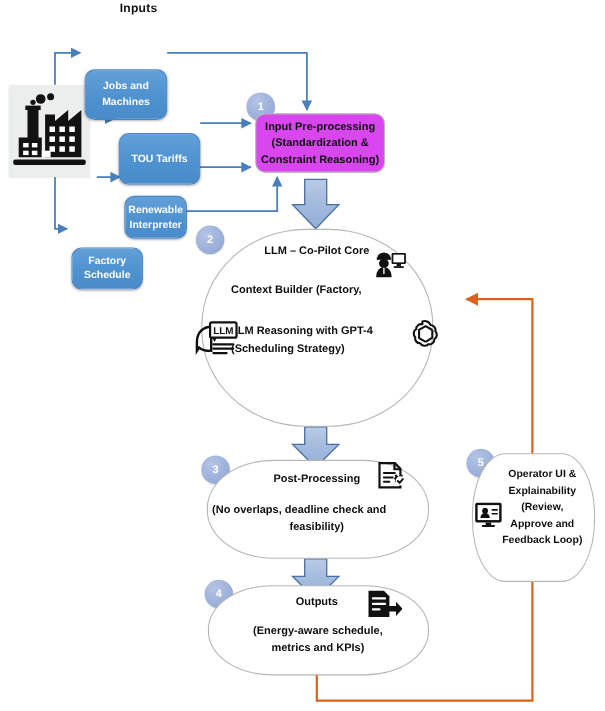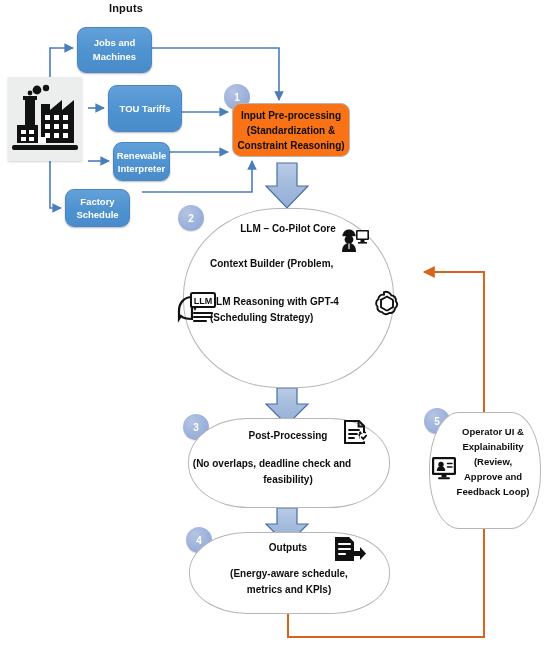--- a/index.html
+++ b/index.html
@@ -14,31 +14,32 @@
     letter-spacing:.2px;
   }
 
   
   .inbox{
     background:linear-gradient(180deg,#63a0d8 0%,#4e92d0 55%,#4a8cc9 100%);
     border:1px solid #4a86c5;border-radius:9px;
     color:#ffffff;font-size:9.5px;font-weight:bold;line-height:14px;
     box-shadow:0 1px 2px rgba(0,0,0,.28);
     padding:2px 4px;
+    margin-top:36px;
   }
 
   
   .factory-tile{
     position:absolute;background:#eceded;border:0;
     box-shadow:0 1px 2px rgba(0,0,0,.18);
   }
 
   
   .wbox{
-    background:#f97316;border:1px solid #b6b6b6;border-radius:9px;
+    background:#d946ef;border:1px solid #b6b6b6;border-radius:9px;
     color:#0d0d0d;font-size:10px;font-weight:bold;line-height:15px;
   }
 
   
   .numcircle{
     position:absolute;border-radius:50%;
     background:radial-gradient(circle at 35% 30%,#b4c4e4 0%,#9bafda 60%,#8da5d4 100%);
     color:#ffffff;font-size:10px;font-weight:bold;
     display:flex;align-items:center;justify-content:center;
     box-shadow:0 1px 1px rgba(0,0,0,.12);
@@ -169,21 +170,21 @@
     <rect x="18" y="17" width="9" height="1.6" fill="#111"></rect>
     <path d="M3,9.5 a6,5 0 0 1 12,0 z" fill="#111"></path>
     <rect x="2.5" y="9" width="13" height="2.2" fill="#111"></rect>
     <circle cx="9" cy="14.5" r="4.4" fill="#111"></circle>
     <path d="M2,27 C2,20.5 5.5,18 9,18 C12.5,18 16,20.5 16,27 z" fill="#111"></path>
     <path d="M9,18.5 L9,24" stroke="#fff" stroke-width="1.2"></path>
   </svg>
 </div>
 
 <div class="flowtext" style="left:210px;top:256px;width:190px;font-size:10px;line-height:16px;text-align:left;">
-  <div>Context Builder (Problem,</div>
+  <div>Context Builder (Factory,</div>
 </div>
 
 <div class="flowtext" style="left:210px;top:294px;width:190px;font-size:10px;line-height:16px;text-align:left;">
   <div>LLM Reasoning with GPT-4</div>
   <div>(Scheduling Strategy)</div>
 </div>
 
 <div class="flowtext" style="left:210px;top:340px;width:190px;font-size:10px;line-height:16px;text-align:left;">
 </div>
 

